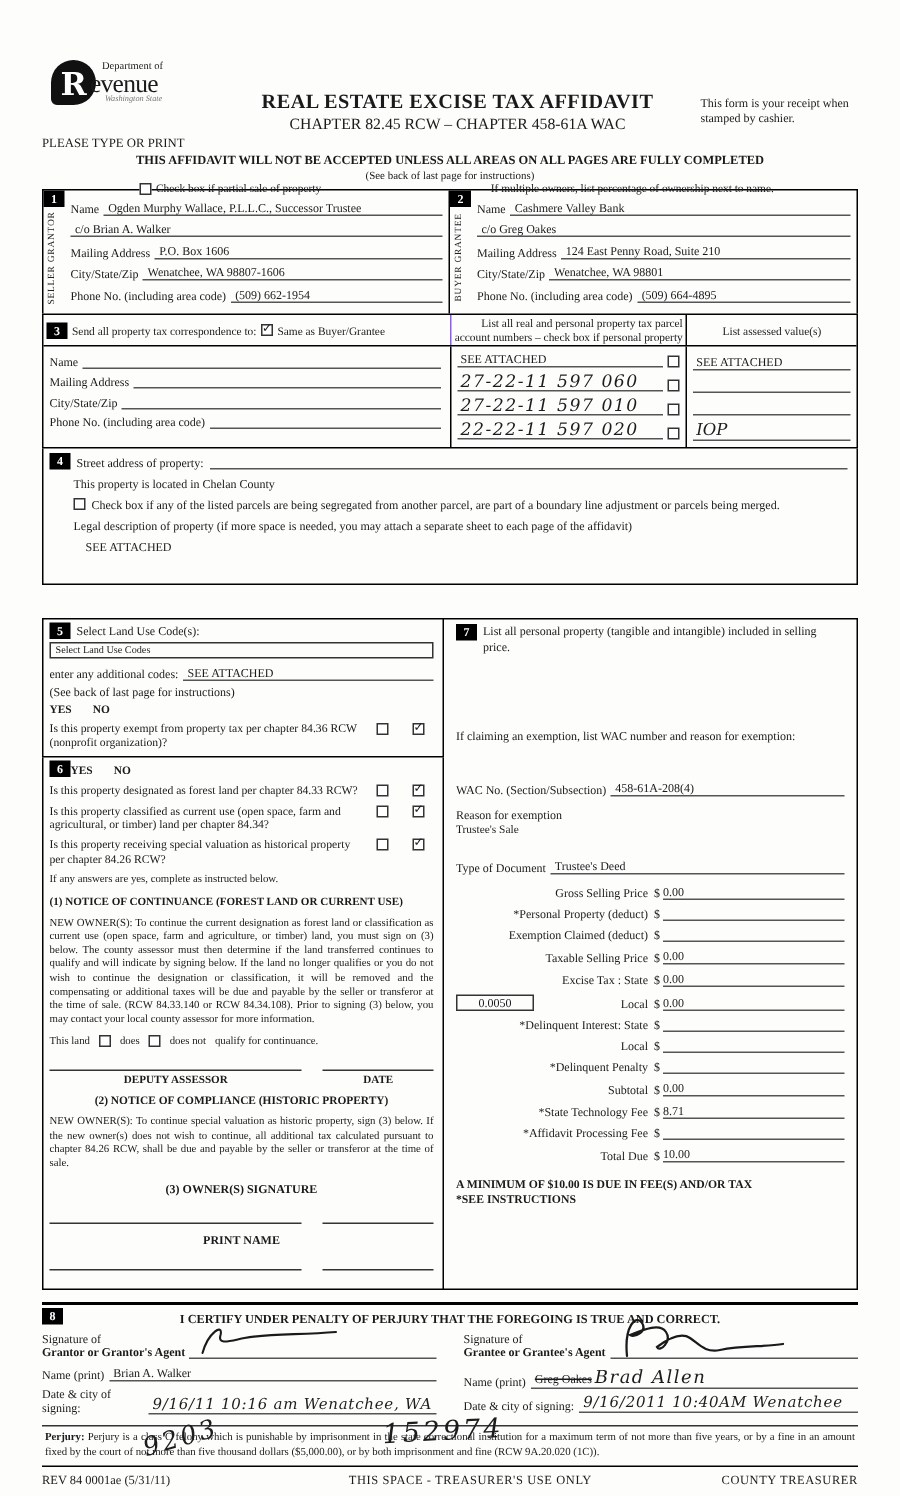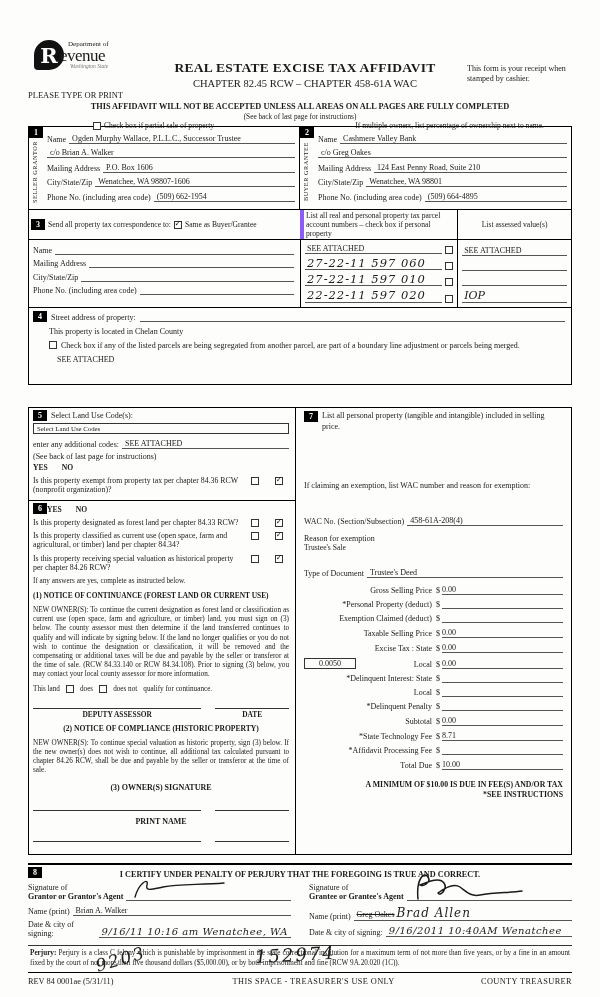--- a/index.html
+++ b/index.html
@@ -19,21 +19,21 @@
   .logo-state { font-size: 5.5px; color: #777; font-style: italic; padding-left: 10px; }
   .hdr-title { position: absolute; left: 120px; right: 110px; top: 22px; text-align: center; }
   .t1 { font-size: 13.5px; font-weight: bold; letter-spacing: 0.3px; }
   .t2 { font-size: 10.5px; margin-top: 2px; }
   .receipt { position: absolute; right: 0; top: 26px; width: 105px; font-size: 8px; text-align: left; line-height: 1.25; }
   .please { position: absolute; left: 0; top: 52px; font-size: 8.5px; }
   .warn { position: absolute; left: 0; right: 0; top: 64px; text-align: center; font-size: 8.3px; font-weight: bold; }
   .seeback { position: absolute; left: 0; right: 0; top: 74px; text-align: center; font-size: 7.3px; }
   .hdr-bottom { position: absolute; left: 0; right: 0; top: 83px; display: flex; font-size: 7.6px; }
   .hdr-bottom .left { width: 55%; display:flex; align-items:center; gap:3px; padding-left: 65px; }
-  .hdr-bottom .right { width: 45%; text-align: center; }
+  .hdr-bottom .right { width: 45%; text-align: left; }
 
   
   .badge { background: #000; color: #fff; width: 14px; height: 11px; font-size: 8px; font-weight: bold;
            display: inline-flex; align-items: center; justify-content: center; flex: 0 0 auto; }
   .cb { width: 8px; height: 8px; border: 1px solid #333; display: inline-flex; align-items: center; justify-content: center;
         font-size: 8px; line-height: 1; background: #fff; flex: 0 0 auto; }
   .cb .mk { margin-top: -2px; font-size: 8px; }
   .fline { flex: 1; border-bottom: 1px solid #555; min-height: 9px; padding: 0 3px; white-space: nowrap; }
   .hw { font-family: "DejaVu Serif", serif; font-style: italic; color: #1c1c1c; }
   .frow { display: flex; align-items: flex-end; gap: 3px; margin-top: 4.5px; font-size: 8px; }
@@ -44,21 +44,21 @@
   .party:last-child { border-right: none; }
   .party .badge { position: absolute; left: 0; top: 0; }
   .vlab { writing-mode: vertical-rl; transform: rotate(180deg); font-size: 6.3px; letter-spacing: 0.5px;
           text-align: center; width: 13px; padding: 2px 0; color: #222; flex: 0 0 auto; margin-top: 10px; }
   .pfields { flex: 1; padding-left: 3px; }
 
   
   .s3 { border: 1.5px solid #000; display: flex; flex-direction: column; }
   .s3-head { display: flex; border-bottom: 1px solid #000; font-size: 7.6px; }
   .s3-head .c1 { width: 50%; display: flex; align-items: center; gap: 3px; padding: 3px 2px; }
-  .s3-head .c2 { width: 29%; border-left: 4px solid #8b5cf6; text-align: left; padding: 1px 2px; line-height: 1.2; }
+  .s3-head .c2 { width: 29%; border-left: 1px solid #8b5cf6; text-align: right; padding: 1px 2px; line-height: 1.2; }
   .s3-head .c3 { width: 21%; border-left: 1px solid #000; text-align: center; display:flex; align-items:center; justify-content:center; }
   .s3-body { display: flex; }
   .s3-body .c1 { width: 50%; padding: 1px 6px 5px 4px; }
   .s3-body .c2 { width: 29%; border-left: 1px solid #000; padding: 1px 4px 4px 4px; }
   .s3-body .c3 { width: 21%; border-left: 1px solid #000; padding: 1px 4px 4px 4px; }
   .parcel-row { display: flex; align-items: flex-end; gap: 3px; margin-top: 3px; }
   .parcel-txt { flex: 1; border-bottom: 1px solid #555; font-size: 8px; padding: 0 2px; }
   .parcel-txt.hw { font-size: 11.5px; letter-spacing: 1px; line-height: 1.05; }
   .aval { border-bottom: 1px solid #555; font-size: 8px; min-height: 12px; margin-top: 3px; padding: 0 2px; display:flex; align-items:flex-end;}
   .aval.hw { font-size: 11px; }
@@ -85,21 +85,21 @@
   .sigpair { display: flex; gap: 14px; margin-top: 14px; }
   .sigpair .l1 { flex: 1.6; border-top: 1px solid #333; text-align: center; font-size: 7.4px; font-weight: bold; padding-top: 1px;}
   .sigpair .l2 { flex: 0.7; border-top: 1px solid #333; text-align: center; font-size: 7.4px; font-weight: bold; padding-top: 1px;}
 
   
   .feerow { display: flex; align-items: flex-end; margin-top: 5px; font-size: 8px; }
   .feelab { width: 128px; text-align: right; white-space: nowrap; }
   .dollar { padding: 0 2px 0 4px; }
   .feeline { flex: 1; border-bottom: 1px solid #555; text-align: left; font-size: 8px; padding-right: 4px; min-height: 9px;}
   .ratebox { border: 1px solid #333; font-size: 8px; padding: 0 14px; margin-right: 6px; }
-  .minnote { text-align: right; font-size: 7.8px; font-weight: bold; margin-top: 10px; line-height: 1.3; }
+  .minnote { text-align: left; font-size: 7.8px; font-weight: bold; margin-top: 10px; line-height: 1.3; }
 
   
   .s8 { border-top: 2px solid #000; margin-top: 8px; padding-top: 2px; position: relative; }
   .s8 .badge { position: absolute; left: 0; top: 2px; }
   .certify { text-align: center; font-size: 8.2px; font-weight: bold; padding: 3px 0 2px 0; }
   .sigcols { display: flex; gap: 18px; margin-top: 2px; }
   .sigcol { width: 50%; font-size: 8px; position: relative; }
   .siglabel { font-size: 8px; line-height: 1.15; }
   .sigrow { display: flex; align-items: flex-end; gap: 3px; }
   .sigart { position: absolute; top: -12px; }
@@ -275,20 +275,21 @@
       <div class="row1">
         <span class="badge">4</span>
         <span>Street address of property:</span>
         <span class="fline"></span>
       </div>
       <p class="indent">This property is located in Chelan County</p>
       <p class="indent" style="display:flex; gap:4px; align-items:flex-start;">
         <span class="cb"></span>
         <span style="flex:1;">Check box if any of the listed parcels are being segregated from another parcel, are part of a boundary line adjustment or parcels being merged.</span>
       </p>
+      <p class="indent">Legal description of property (if more space is needed, you may attach a separate sheet to each page of the affidavit)</p>
       <p class="indent" style="padding-left:24px;">SEE ATTACHED</p>
       <div style="height:14px;"></div>
     </div>
 
     <div class="main">
       <div class="mleft">
 
         <div class="box5">
           <div style="display:flex; gap:4px; align-items:center;">
             <span class="badge">5</span>

